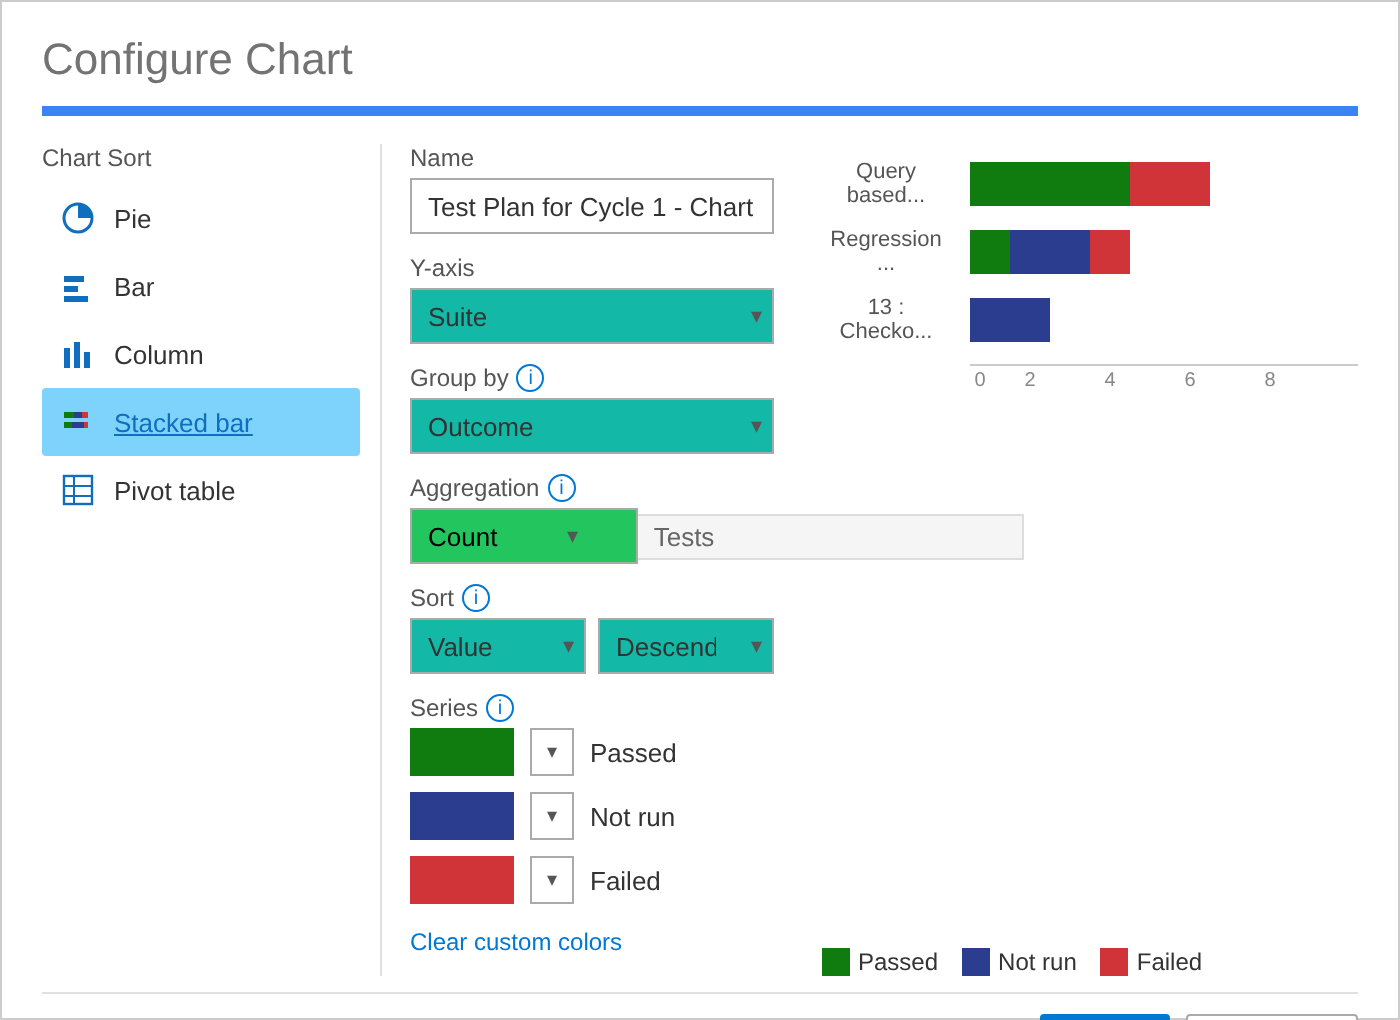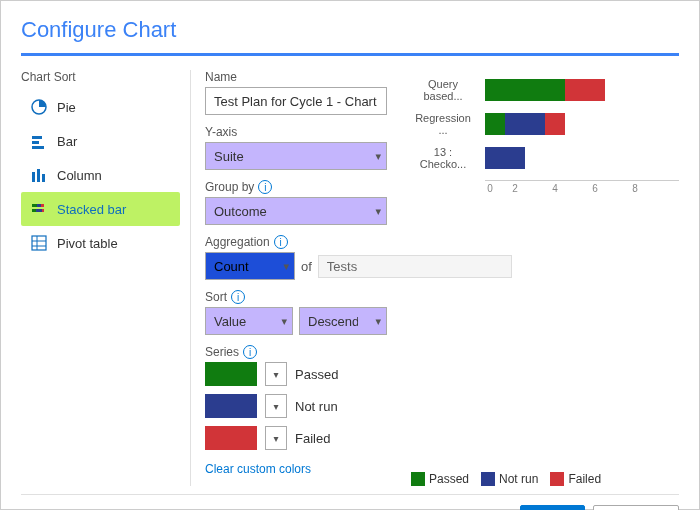--- a/index.html
+++ b/index.html
@@ -17,23 +17,23 @@
       height: 510px;
       background: #fff;
       border: 1px solid #ccc;
       display: flex;
       flex-direction: column;
       padding: 16px 20px 16px 20px;
     }
     .dialog-title {
       font-size: 22px;
       font-weight: 300;
-      color: #3b82f6;
+      color: #737373;
       margin-bottom: 14px;
-      border-bottom: 3px solid #3b82f6;
+      border-bottom: 5px solid #3b82f6;
       padding-bottom: 10px;
     }
     .dialog-body {
       display: flex;
       flex: 1;
       gap: 0;
     }
     
     .chart-type-panel {
       width: 170px;
@@ -52,22 +52,23 @@
     .chart-type-item {
       display: flex;
       align-items: center;
       gap: 8px;
       padding: 7px 8px;
       cursor: pointer;
       border-radius: 2px;
       color: #333;
     }
     .chart-type-item.selected {
-      background: #bef264;
+      background: #7dd3fc;
       color: #106ebe;
+      text-decoration: underline;
     }
     .chart-icon {
       width: 20px;
       height: 20px;
       display: flex;
       align-items: center;
       justify-content: center;
       flex-shrink: 0;
     }
     
@@ -113,21 +114,21 @@
       position: relative;
       width: 100%;
     }
     .select-box {
       width: 100%;
       height: 28px;
       border: 1px solid #aaa;
       padding: 0 28px 0 8px;
       font-size: 13px;
       color: #333;
-      background: #c4b5fd;
+      background: #14b8a6;
       appearance: none;
       cursor: pointer;
       outline: none;
     }
     .select-arrow {
       position: absolute;
       right: 6px;
       top: 50%;
       transform: translateY(-50%);
       pointer-events: none;
@@ -137,26 +138,26 @@
     .aggregation-row {
       display: flex;
       align-items: center;
       gap: 6px;
     }
     .agg-select-wrap {
       position: relative;
       width: 90px;
     }
     .agg-select {
-      width: 90px;
+      width: 114px;
       height: 28px;
       border: 1px solid #aaa;
       padding: 0 24px 0 8px;
       font-size: 13px;
-      background: #1d4ed8;
+      background: #22c55e;
       appearance: none;
       cursor: pointer;
       outline: none;
     }
     .of-label {
       font-size: 13px;
       color: #555;
     }
     .agg-text {
       flex: 1;

